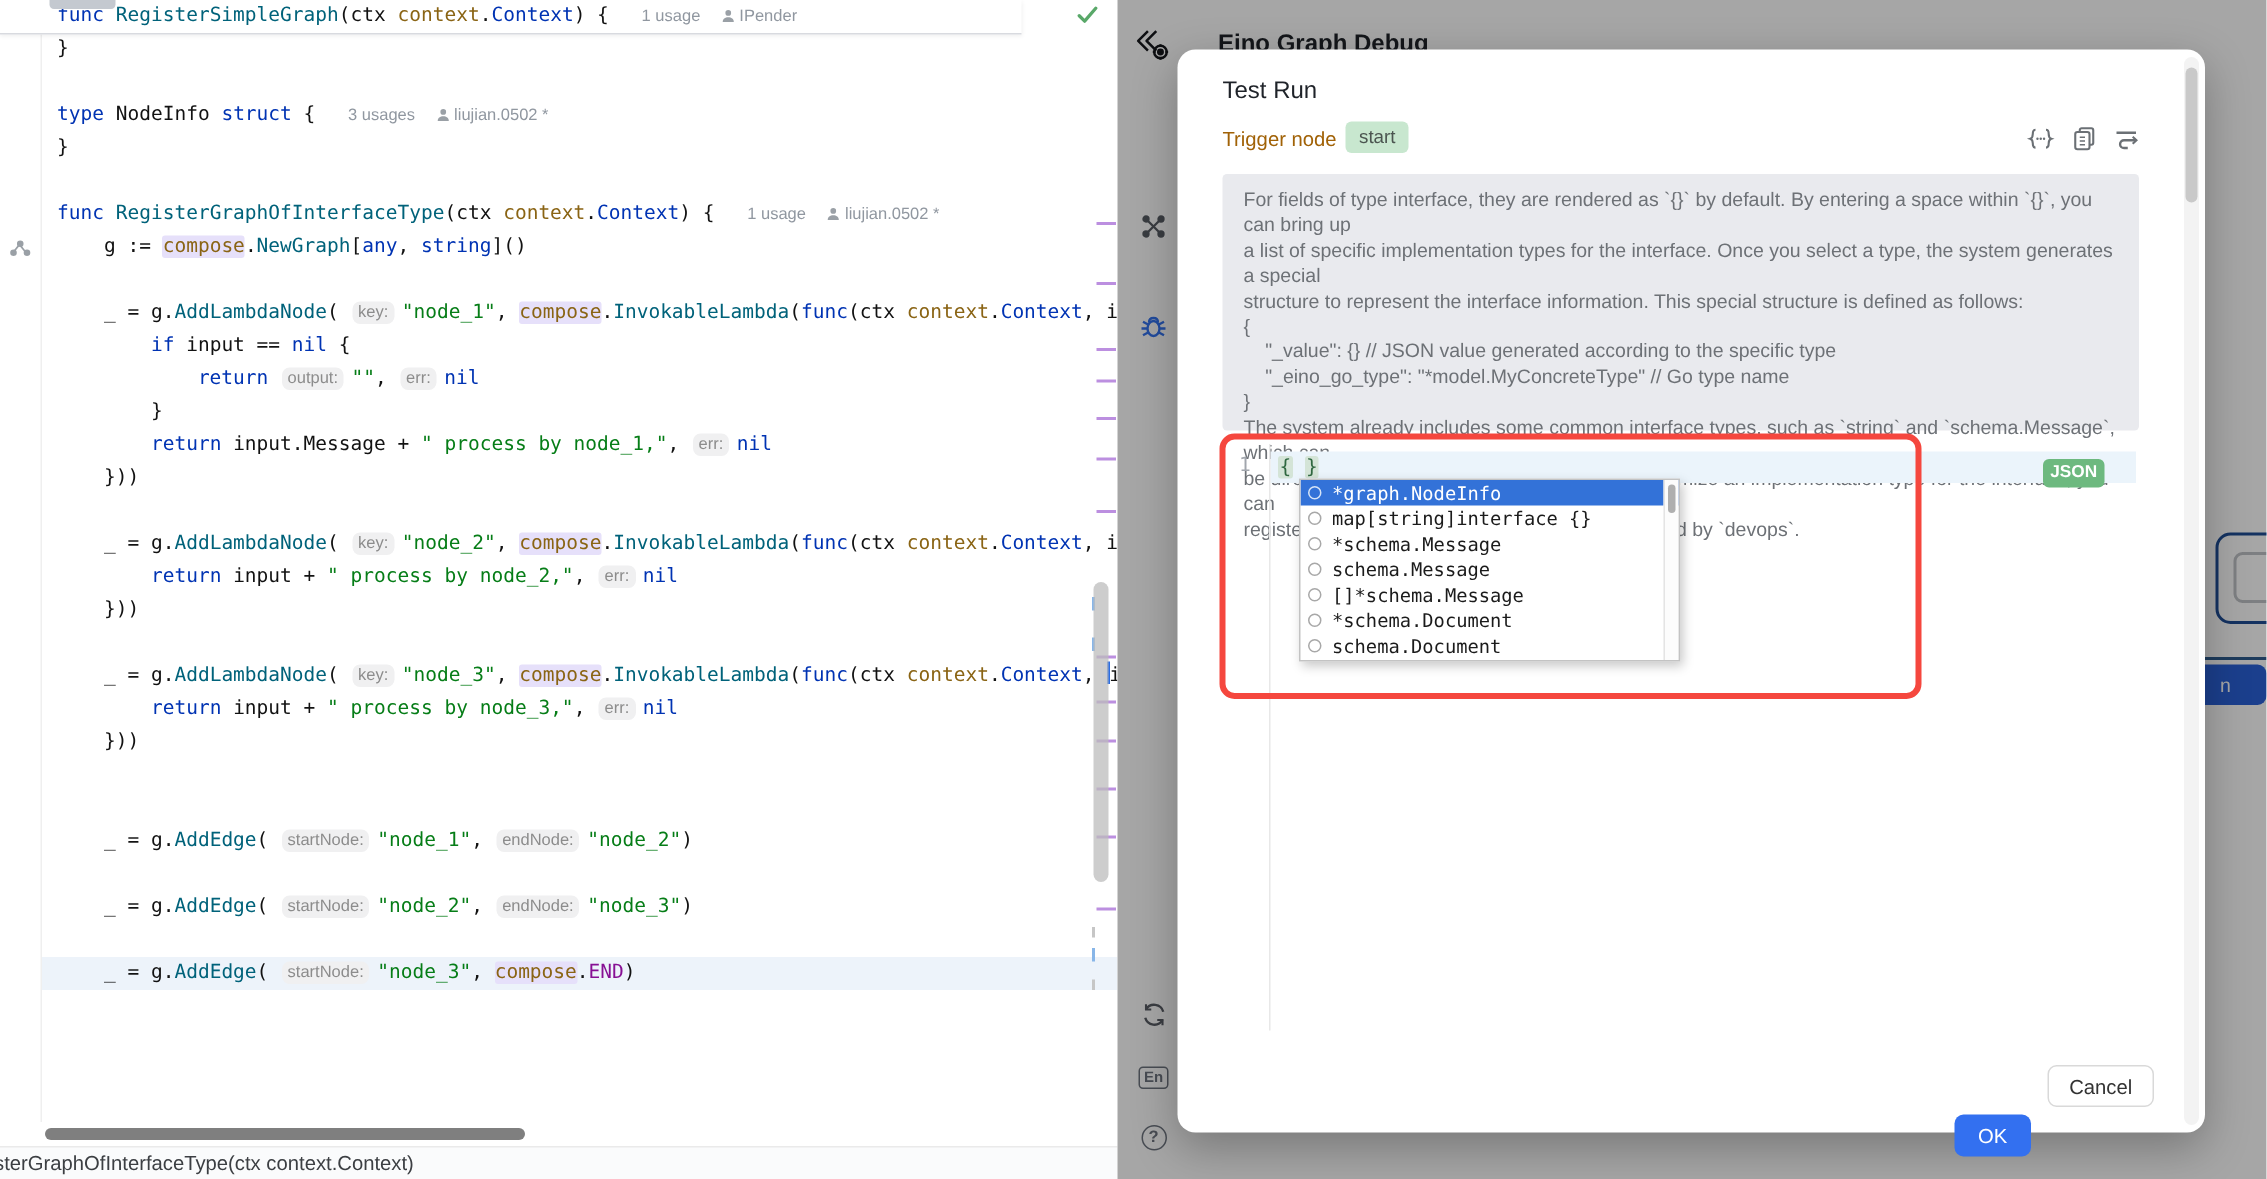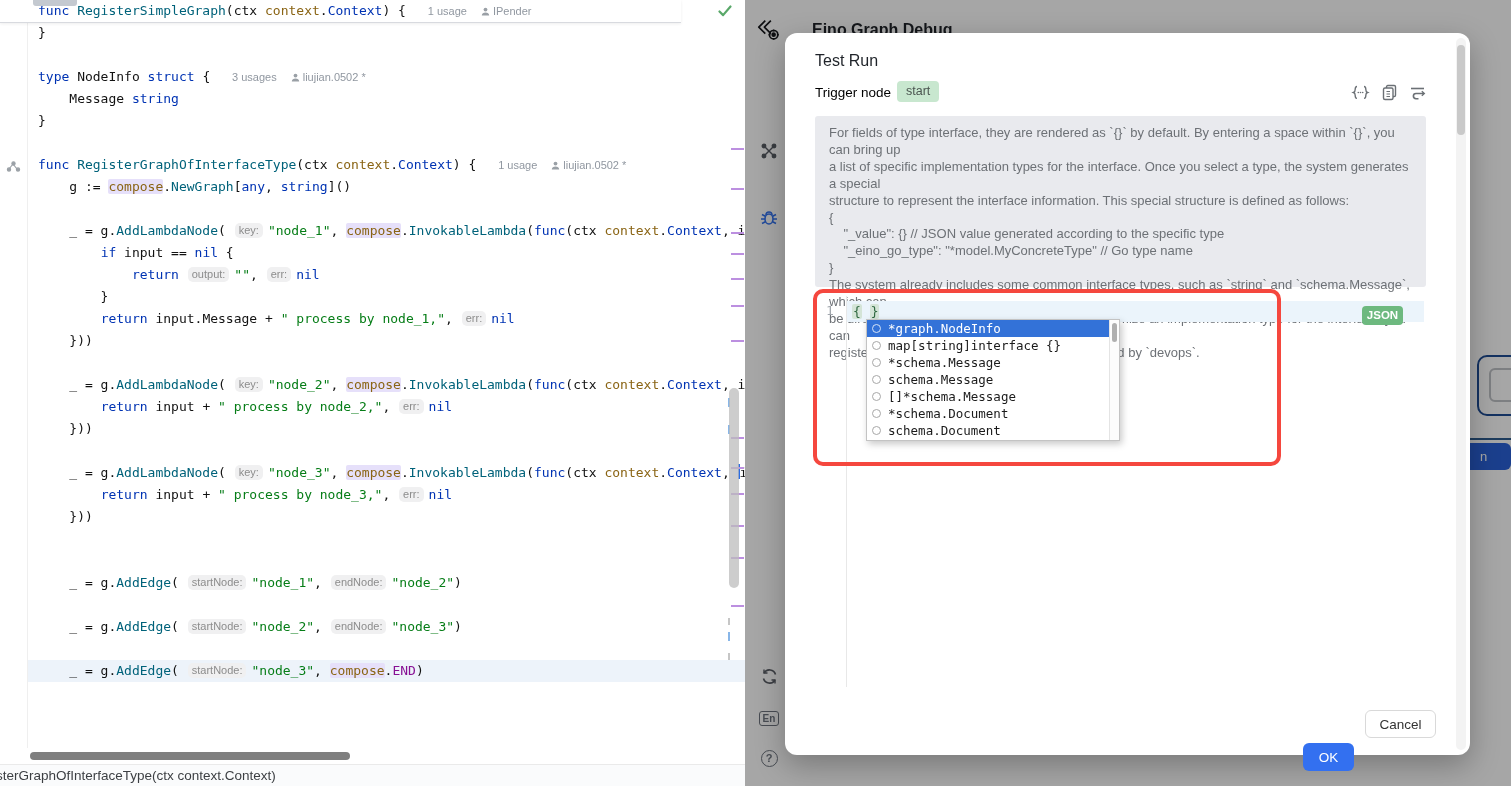--- a/index.html
+++ b/index.html
@@ -46,21 +46,21 @@
                      color:#fff;font-size:13px;line-height:27px;padding-left:16px;box-sizing:border-box;}
   #rail-lang{border:1.5px solid #6F7680;border-radius:3px;color:#6F7680;font-size:10px;font-weight:700;padding:1px 3px;}
   #rail-help{border:1.5px solid #6F7680;border-radius:50%;color:#6F7680;font-size:11px;font-weight:700;width:15px;height:15px;
              line-height:15px;text-align:center;}
   #backdrop{position:absolute;left:745px;top:0;width:766px;height:786px;background:rgba(0,0,0,0.35);z-index:5;}
 
   
   #modal{position:absolute;left:785px;top:33px;width:685px;height:722px;background:#fff;border-radius:12px;
          box-shadow:0 10px 30px rgba(0,0,0,0.28);z-index:10;}
   #modal-title{position:absolute;left:30px;top:19px;font-size:16px;color:#1F2329;}
-  #trigger-label{position:absolute;left:30px;top:52px;font-size:13.5px;color:#000000;}
+  #trigger-label{position:absolute;left:30px;top:52px;font-size:13.5px;color:#a16207;}
   #trigger-badge{position:absolute;left:112px;top:48px;height:21px;line-height:21px;padding:0 9px;background:#C8E7CF;
                  border-radius:4px;font-size:12.5px;color:#4B5550;}
   .hdr-icon{position:absolute;top:50px;width:19px;height:19px;color:#6B7075;}
   #icon-braces{left:566px;} #icon-copy{left:595px;} #icon-wrap{left:623px;}
   #info-box{position:absolute;left:30px;top:83px;width:611px;height:171px;background:#E9EAEE;border-radius:3px;box-sizing:border-box;
             padding:9px 14px;font-size:13px;line-height:16.9px;color:#6D7176;white-space:pre-wrap;}
   #red-highlight{position:absolute;left:28px;top:256px;width:460px;height:169px;border:4px solid #F5473E;border-radius:10px;
                  z-index:8;pointer-events:none;}
   #json-gutter-num{position:absolute;left:41px;top:270px;font-family:"DejaVu Sans Mono",monospace;font-size:13px;color:#A1A6AD;}
   #json-gutter-line{position:absolute;left:61px;top:263px;width:1px;height:391px;background:#E8E8E8;}
@@ -94,21 +94,20 @@
     <div id="gutter"></div>
     <div id="tab-remnant"></div>
 
     <div id="code-lines">
         <div class="code-line"><span class="t-plain">}</span></div>
         <div class="code-line"></div>
         <div class="code-line"><span class="t-kw">type </span><span class="t-plain">NodeInfo </span><span class="t-kw">struct</span><span class="t-plain"> { </span><span class="usage">3 usages</span><span class="author"><svg width="9" height="9" viewBox="0 0 9 9">
               <circle cx="4.5" cy="2.6" r="1.9" fill="#9AA0A6"></circle>
               <path d="M0.8 8.6c0-2 1.6-3.1 3.7-3.1s3.7 1.1 3.7 3.1z" fill="#9AA0A6"></path>
             </svg>liujian.0502 *</span></div>
-        <div class="code-line"><span class="t-plain">    Message </span><span class="t-kw">string</span></div>
         <div class="code-line"><span class="t-plain">}</span></div>
         <div class="code-line"></div>
         <div class="code-line"><span class="t-kw">func </span><span class="t-fn">RegisterGraphOfInterfaceType</span><span class="t-plain">(ctx </span><span class="t-pkg">context</span><span class="t-plain">.</span><span class="t-ty">Context</span><span class="t-plain">) { </span><span class="usage">1 usage</span><span class="author"><svg width="9" height="9" viewBox="0 0 9 9">
               <circle cx="4.5" cy="2.6" r="1.9" fill="#9AA0A6"></circle>
               <path d="M0.8 8.6c0-2 1.6-3.1 3.7-3.1s3.7 1.1 3.7 3.1z" fill="#9AA0A6"></path>
             </svg>liujian.0502 *</span></div>
         <div class="code-line"><span class="t-plain">    g := </span><span class="t-pkghl">compose</span><span class="t-plain">.</span><span class="t-fn">NewGraph</span><span class="t-plain">[</span><span class="t-kw">any</span><span class="t-plain">, </span><span class="t-kw">string</span><span class="t-plain">]()</span></div>
         <div class="code-line"></div>
         <div class="code-line"><span class="t-plain">    _ = g.</span><span class="t-fn">AddLambdaNode</span><span class="t-plain">( </span><span class="chip">key:</span><span class="t-str">"node_1"</span><span class="t-plain">, </span><span class="t-pkghl">compose</span><span class="t-plain">.</span><span class="t-fn">InvokableLambda</span><span class="t-plain">(</span><span class="t-kw">func</span><span class="t-plain">(ctx </span><span class="t-pkg">context</span><span class="t-plain">.</span><span class="t-ty">Context</span><span class="t-plain">, input</span></div>
         <div class="code-line"><span class="t-plain">        </span><span class="t-kw">if</span><span class="t-plain"> input == </span><span class="t-kw">nil</span><span class="t-plain"> {</span></div>

